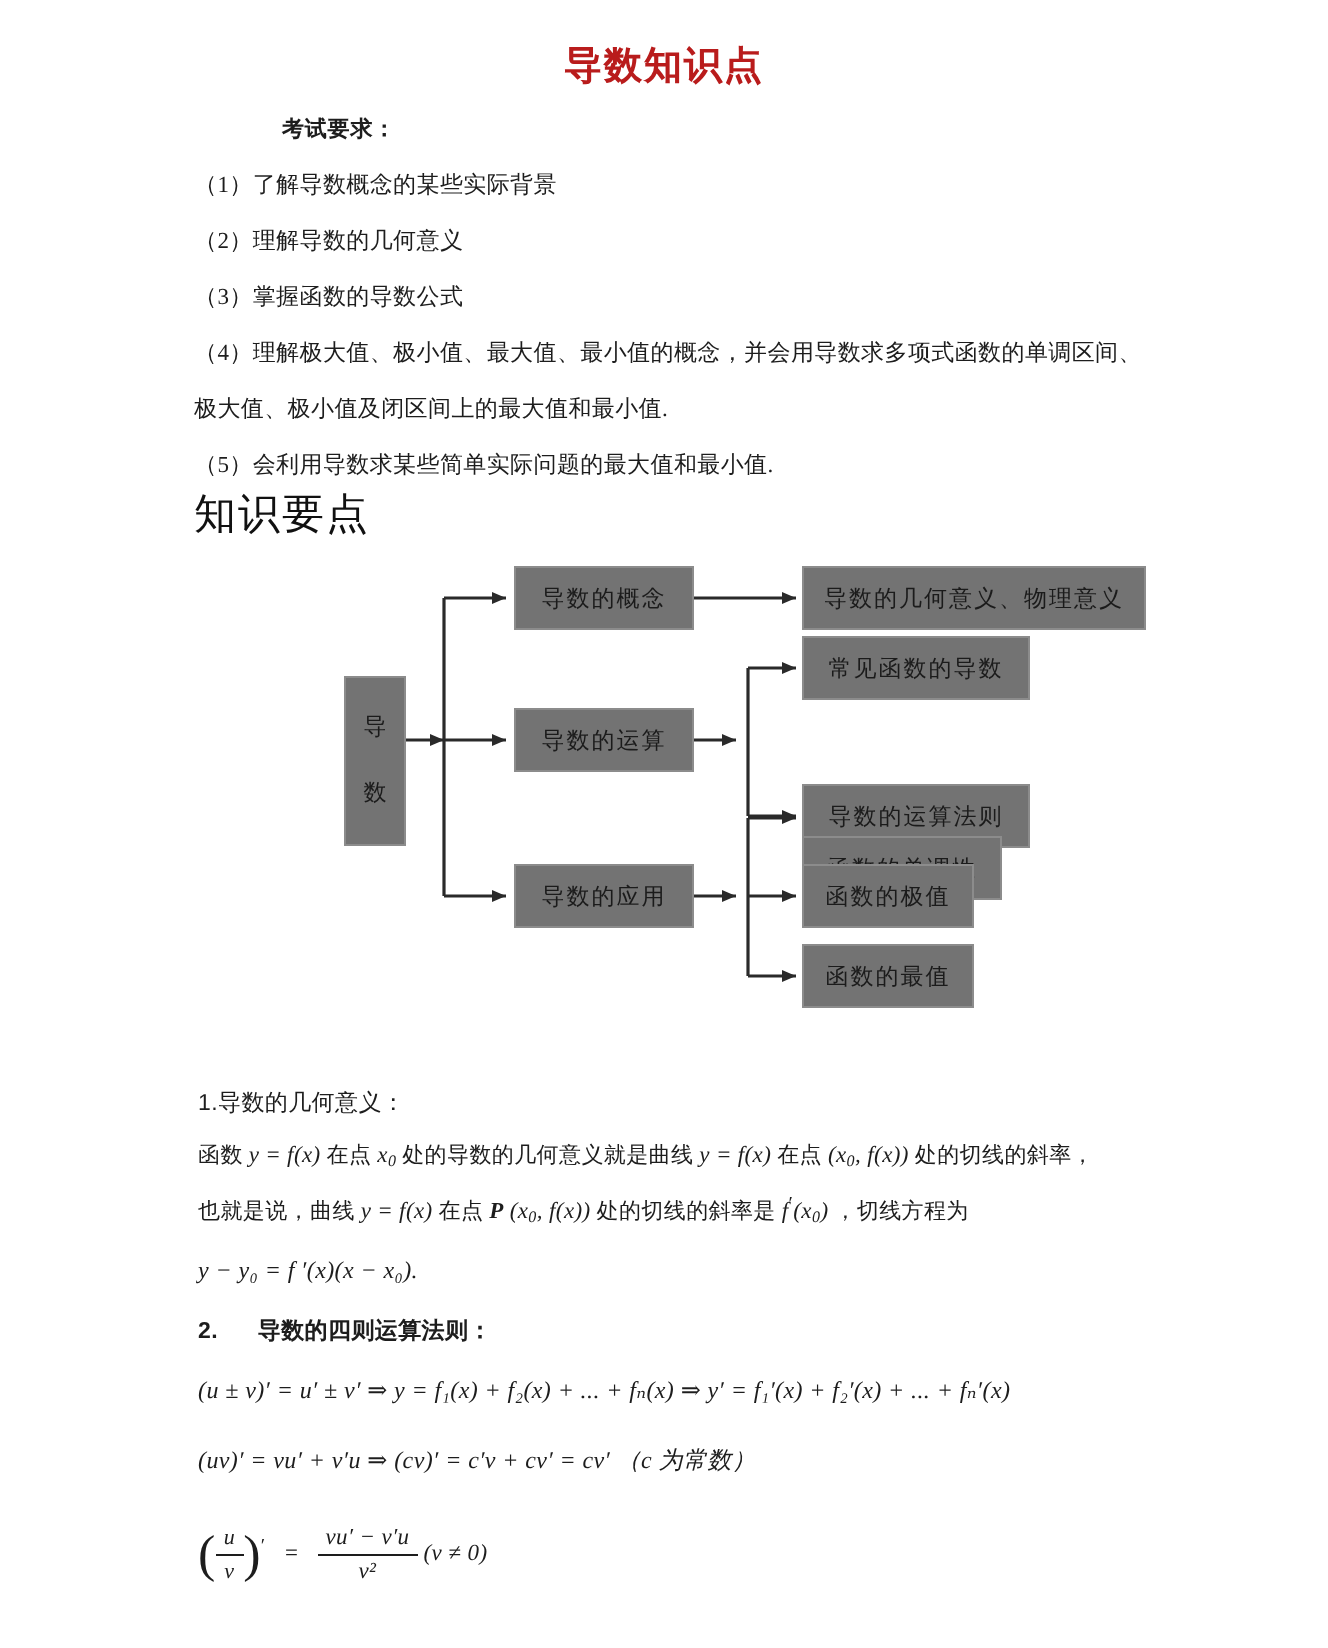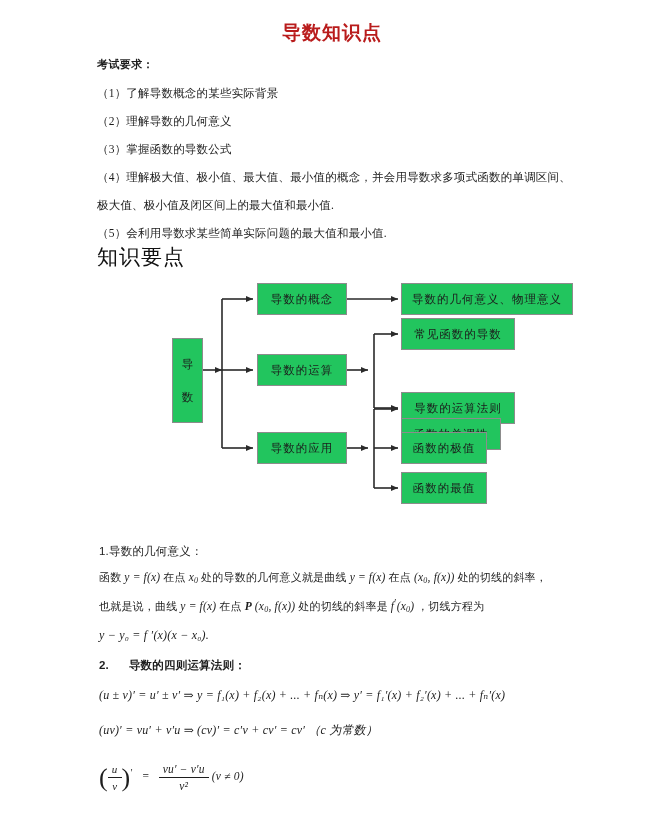--- a/index.html
+++ b/index.html
@@ -39,20 +39,21 @@
     left: 97px;
     top: 57px;
     width: 490px;
   }
   .exam-label {
     font-size: 11px;
     font-weight: bold;
     color: #1d1d1d;
     letter-spacing: .4px;
     margin-bottom: 10px;
+    margin-left: 44px;
   }
   .exam-item {
     font-size: 11.5px;
     line-height: 22px;
     color: #1d1d1d;
     letter-spacing: .2px;
     margin-bottom: 6px;
   }
   .exam-item.wrap {
     margin-bottom: 6px;
@@ -76,21 +77,21 @@
     top: 270px;
     width: 664px;
     height: 270px;
   }
   #diagram svg { display: block; }
 
   .node-box {
     position: absolute;
     box-sizing: border-box;
     border: 1px solid #8c8c8c;
-    background: #22c55e;
+    background: #737373;
     font-size: 11.5px;
     color: #1b1b1b;
     letter-spacing: 1px;
     display: flex;
     align-items: center;
     justify-content: center;
     white-space: nowrap;
   }
   .node-box.vertical {
     flex-direction: column;

